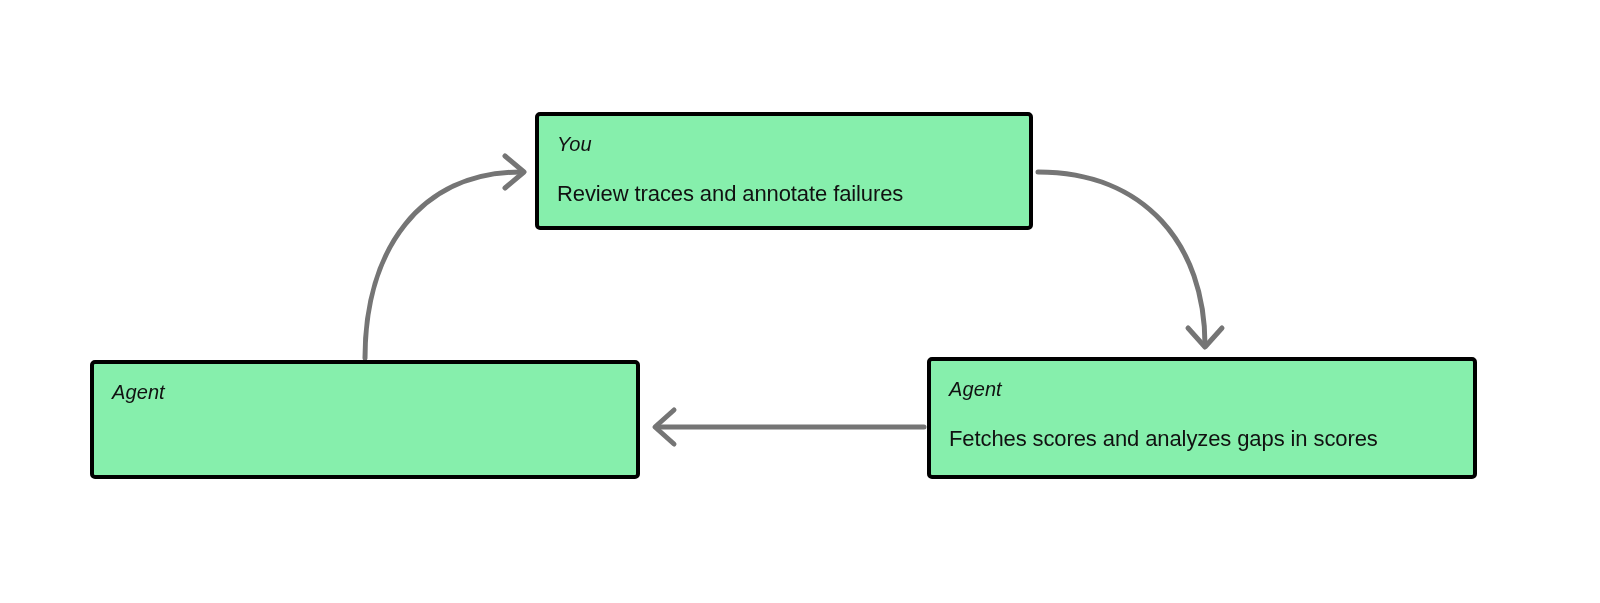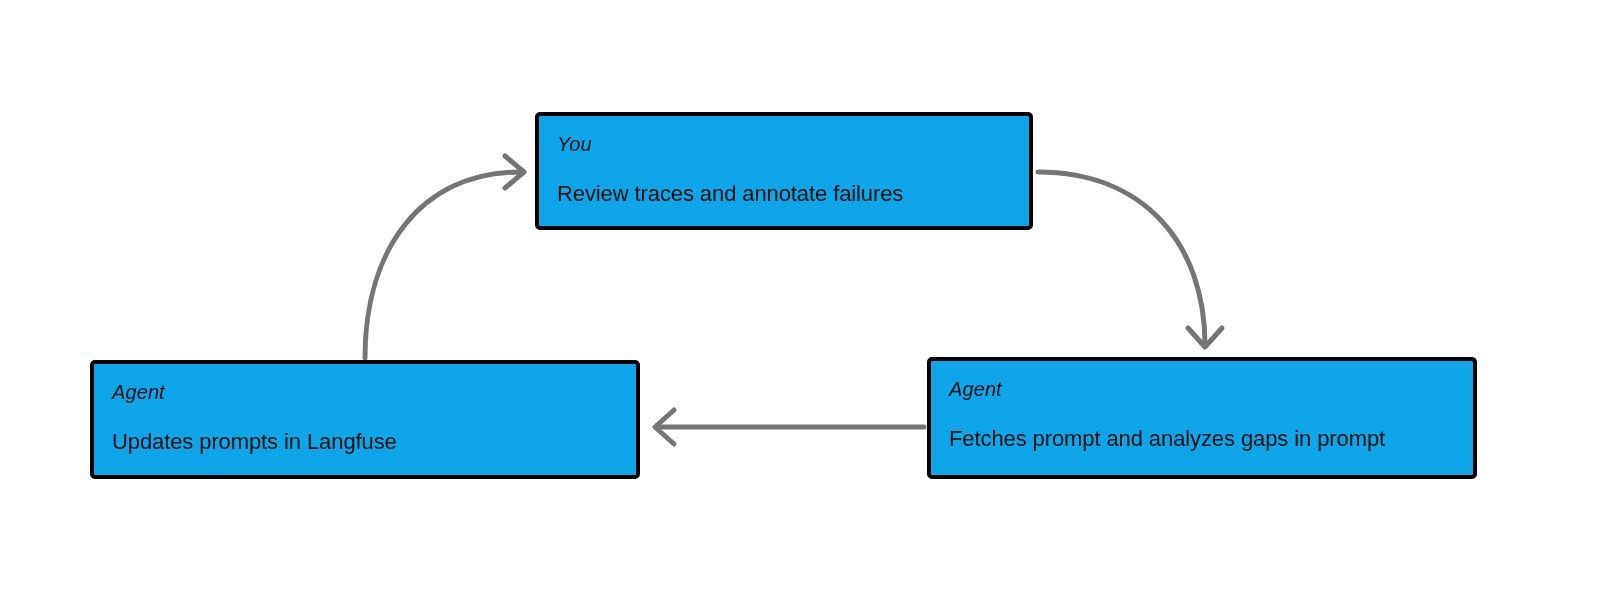--- a/index.html
+++ b/index.html
@@ -23,21 +23,21 @@
     position: absolute;
     left: 0;
     top: 0;
     width: 1600px;
     height: 603px;
     pointer-events: none;
   }
   .node {
     position: absolute;
     box-sizing: border-box;
-    background: #0ea5e9;
+    background: #86efac;
     border: 4px solid #000000;
     border-radius: 5px;
     padding: 16px 18px 0 18px;
   }
   .node-role {
     font-style: italic;
     font-size: 20px;
     line-height: 24px;
     color: #111111;
     font-weight: 400;
@@ -97,21 +97,20 @@
     </g>
   </svg>
 
   <div class="node" id="node-top">
     <div class="node-role">You</div>
     <div class="node-title">Review traces and annotate failures</div>
   </div>
 
   <div class="node" id="node-bottom-right">
     <div class="node-role">Agent</div>
-    <div class="node-title">Fetches prompt and analyzes gaps in prompt</div>
+    <div class="node-title">Fetches scores and analyzes gaps in scores</div>
   </div>
 
   <div class="node" id="node-bottom-left">
     <div class="node-role">Agent</div>
-    <div class="node-title">Updates prompts in Langfuse</div>
   </div>
 
 </div>
 
 </body></html>

